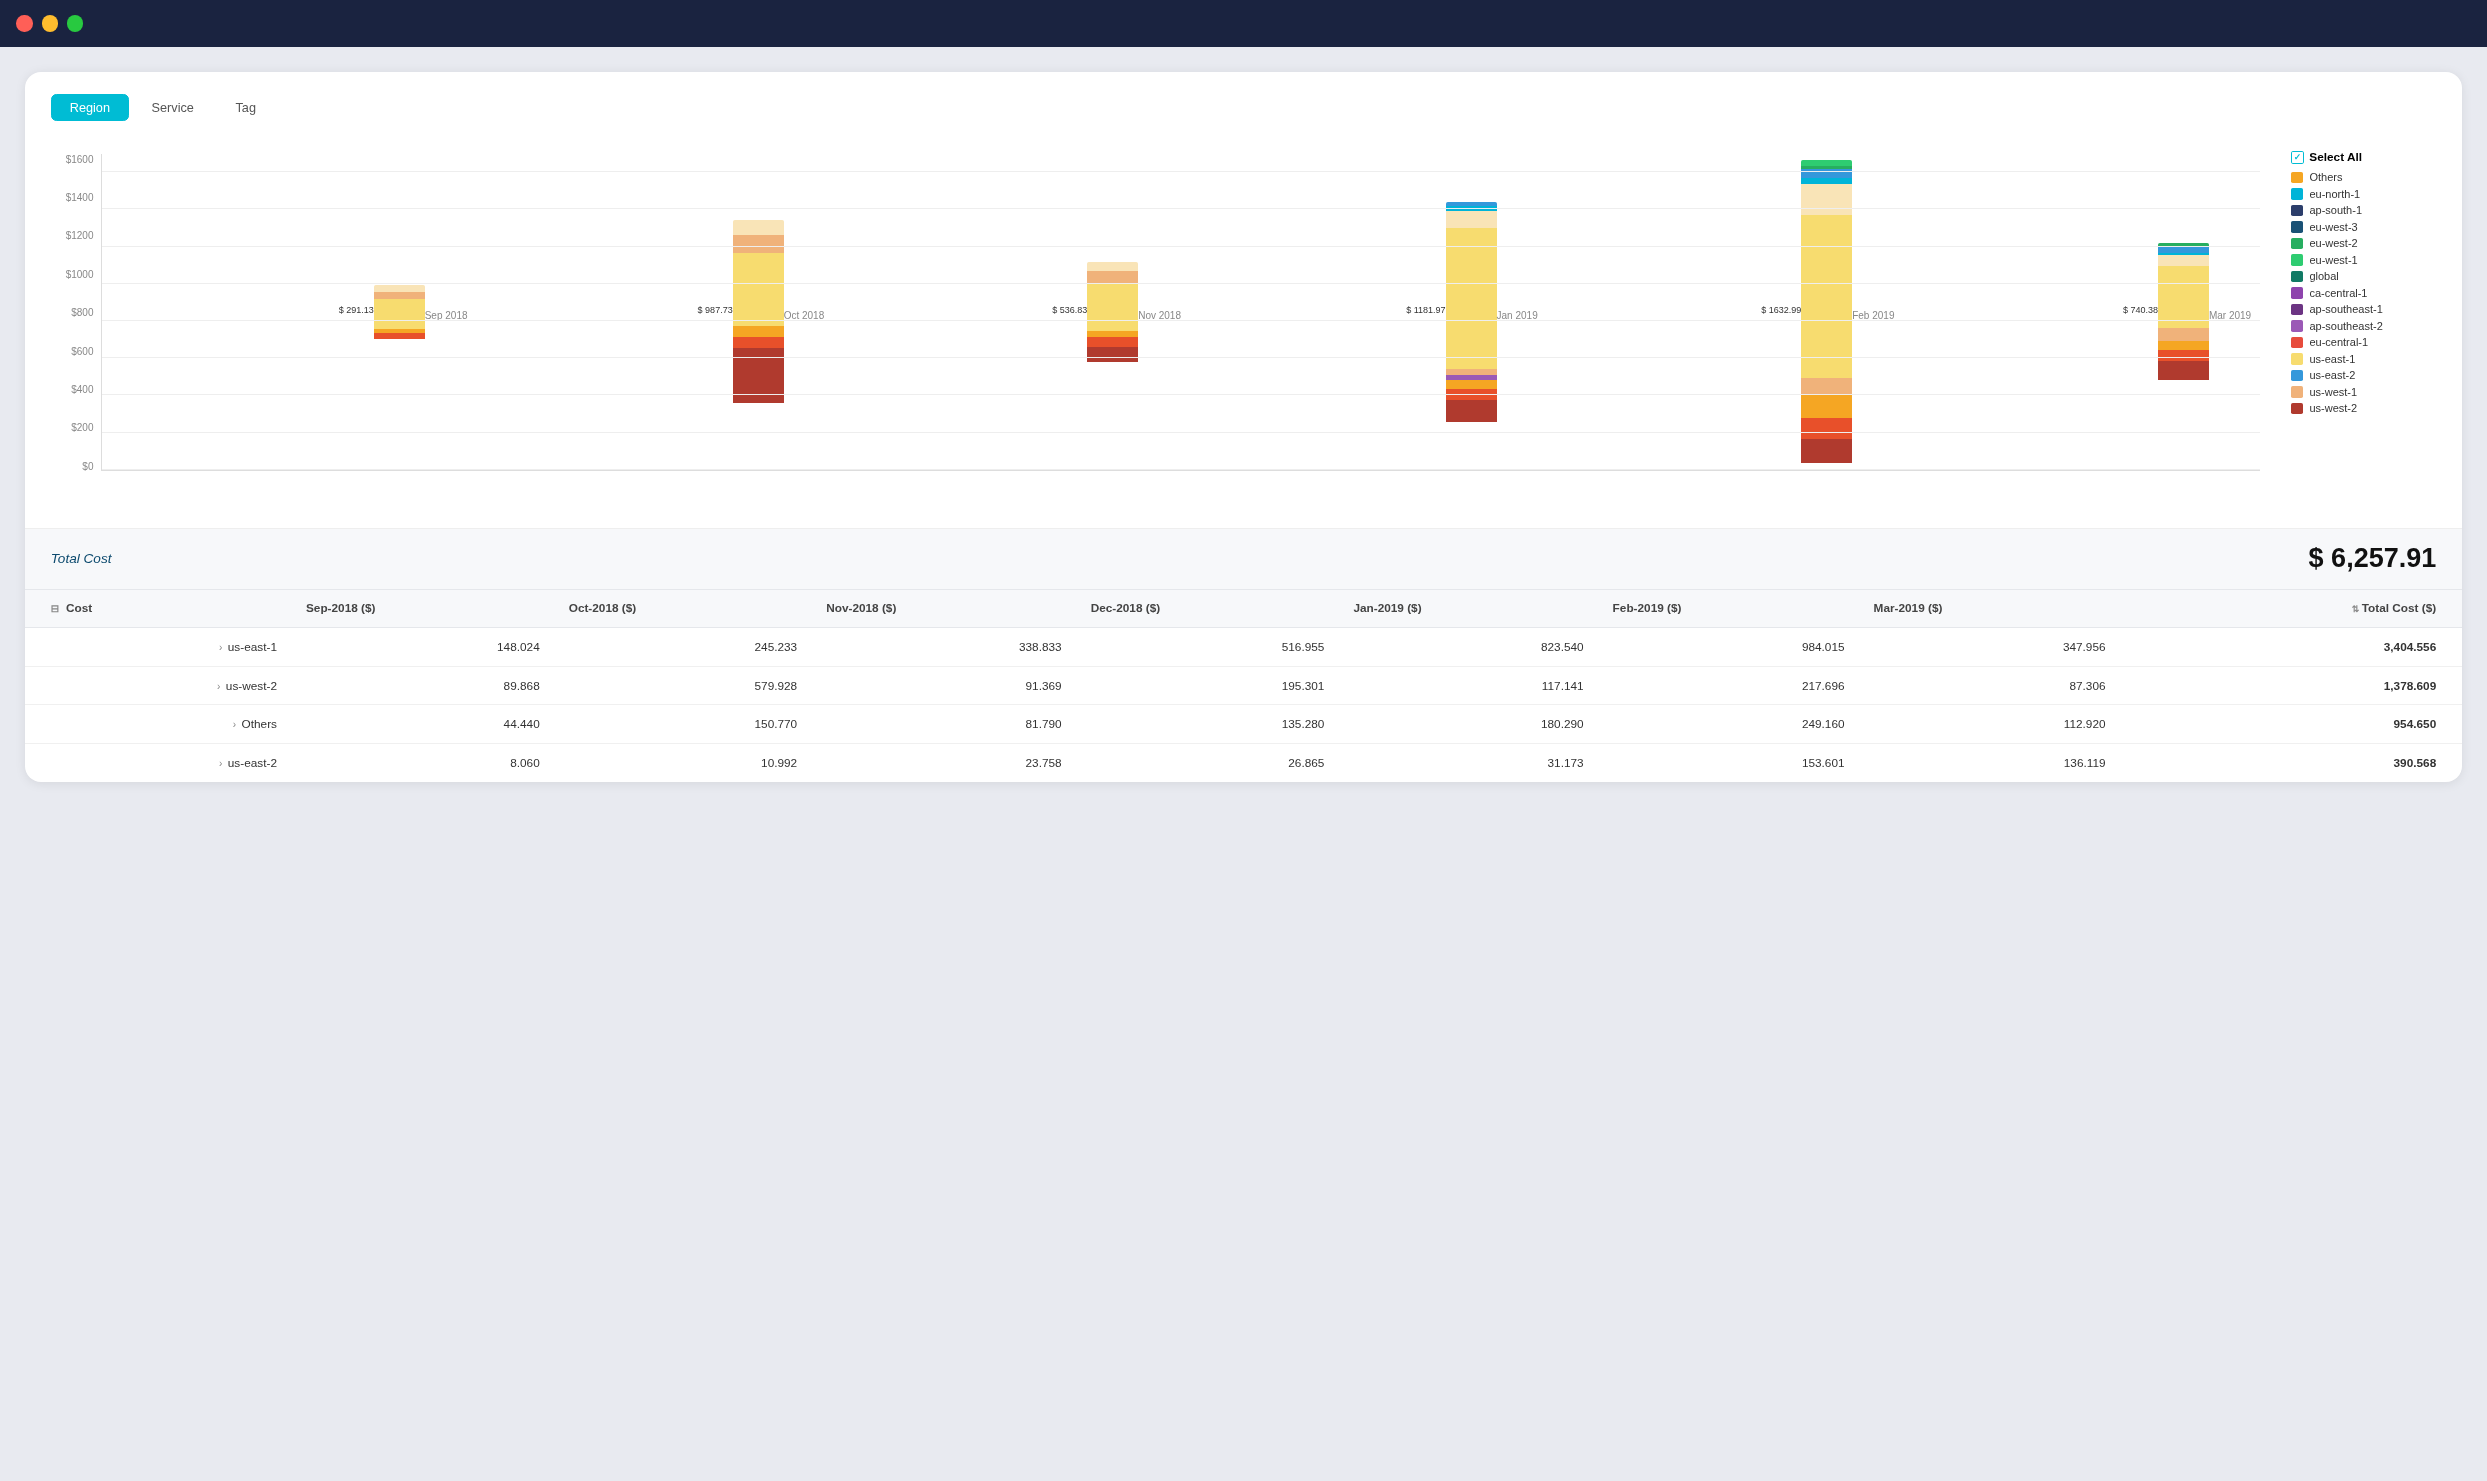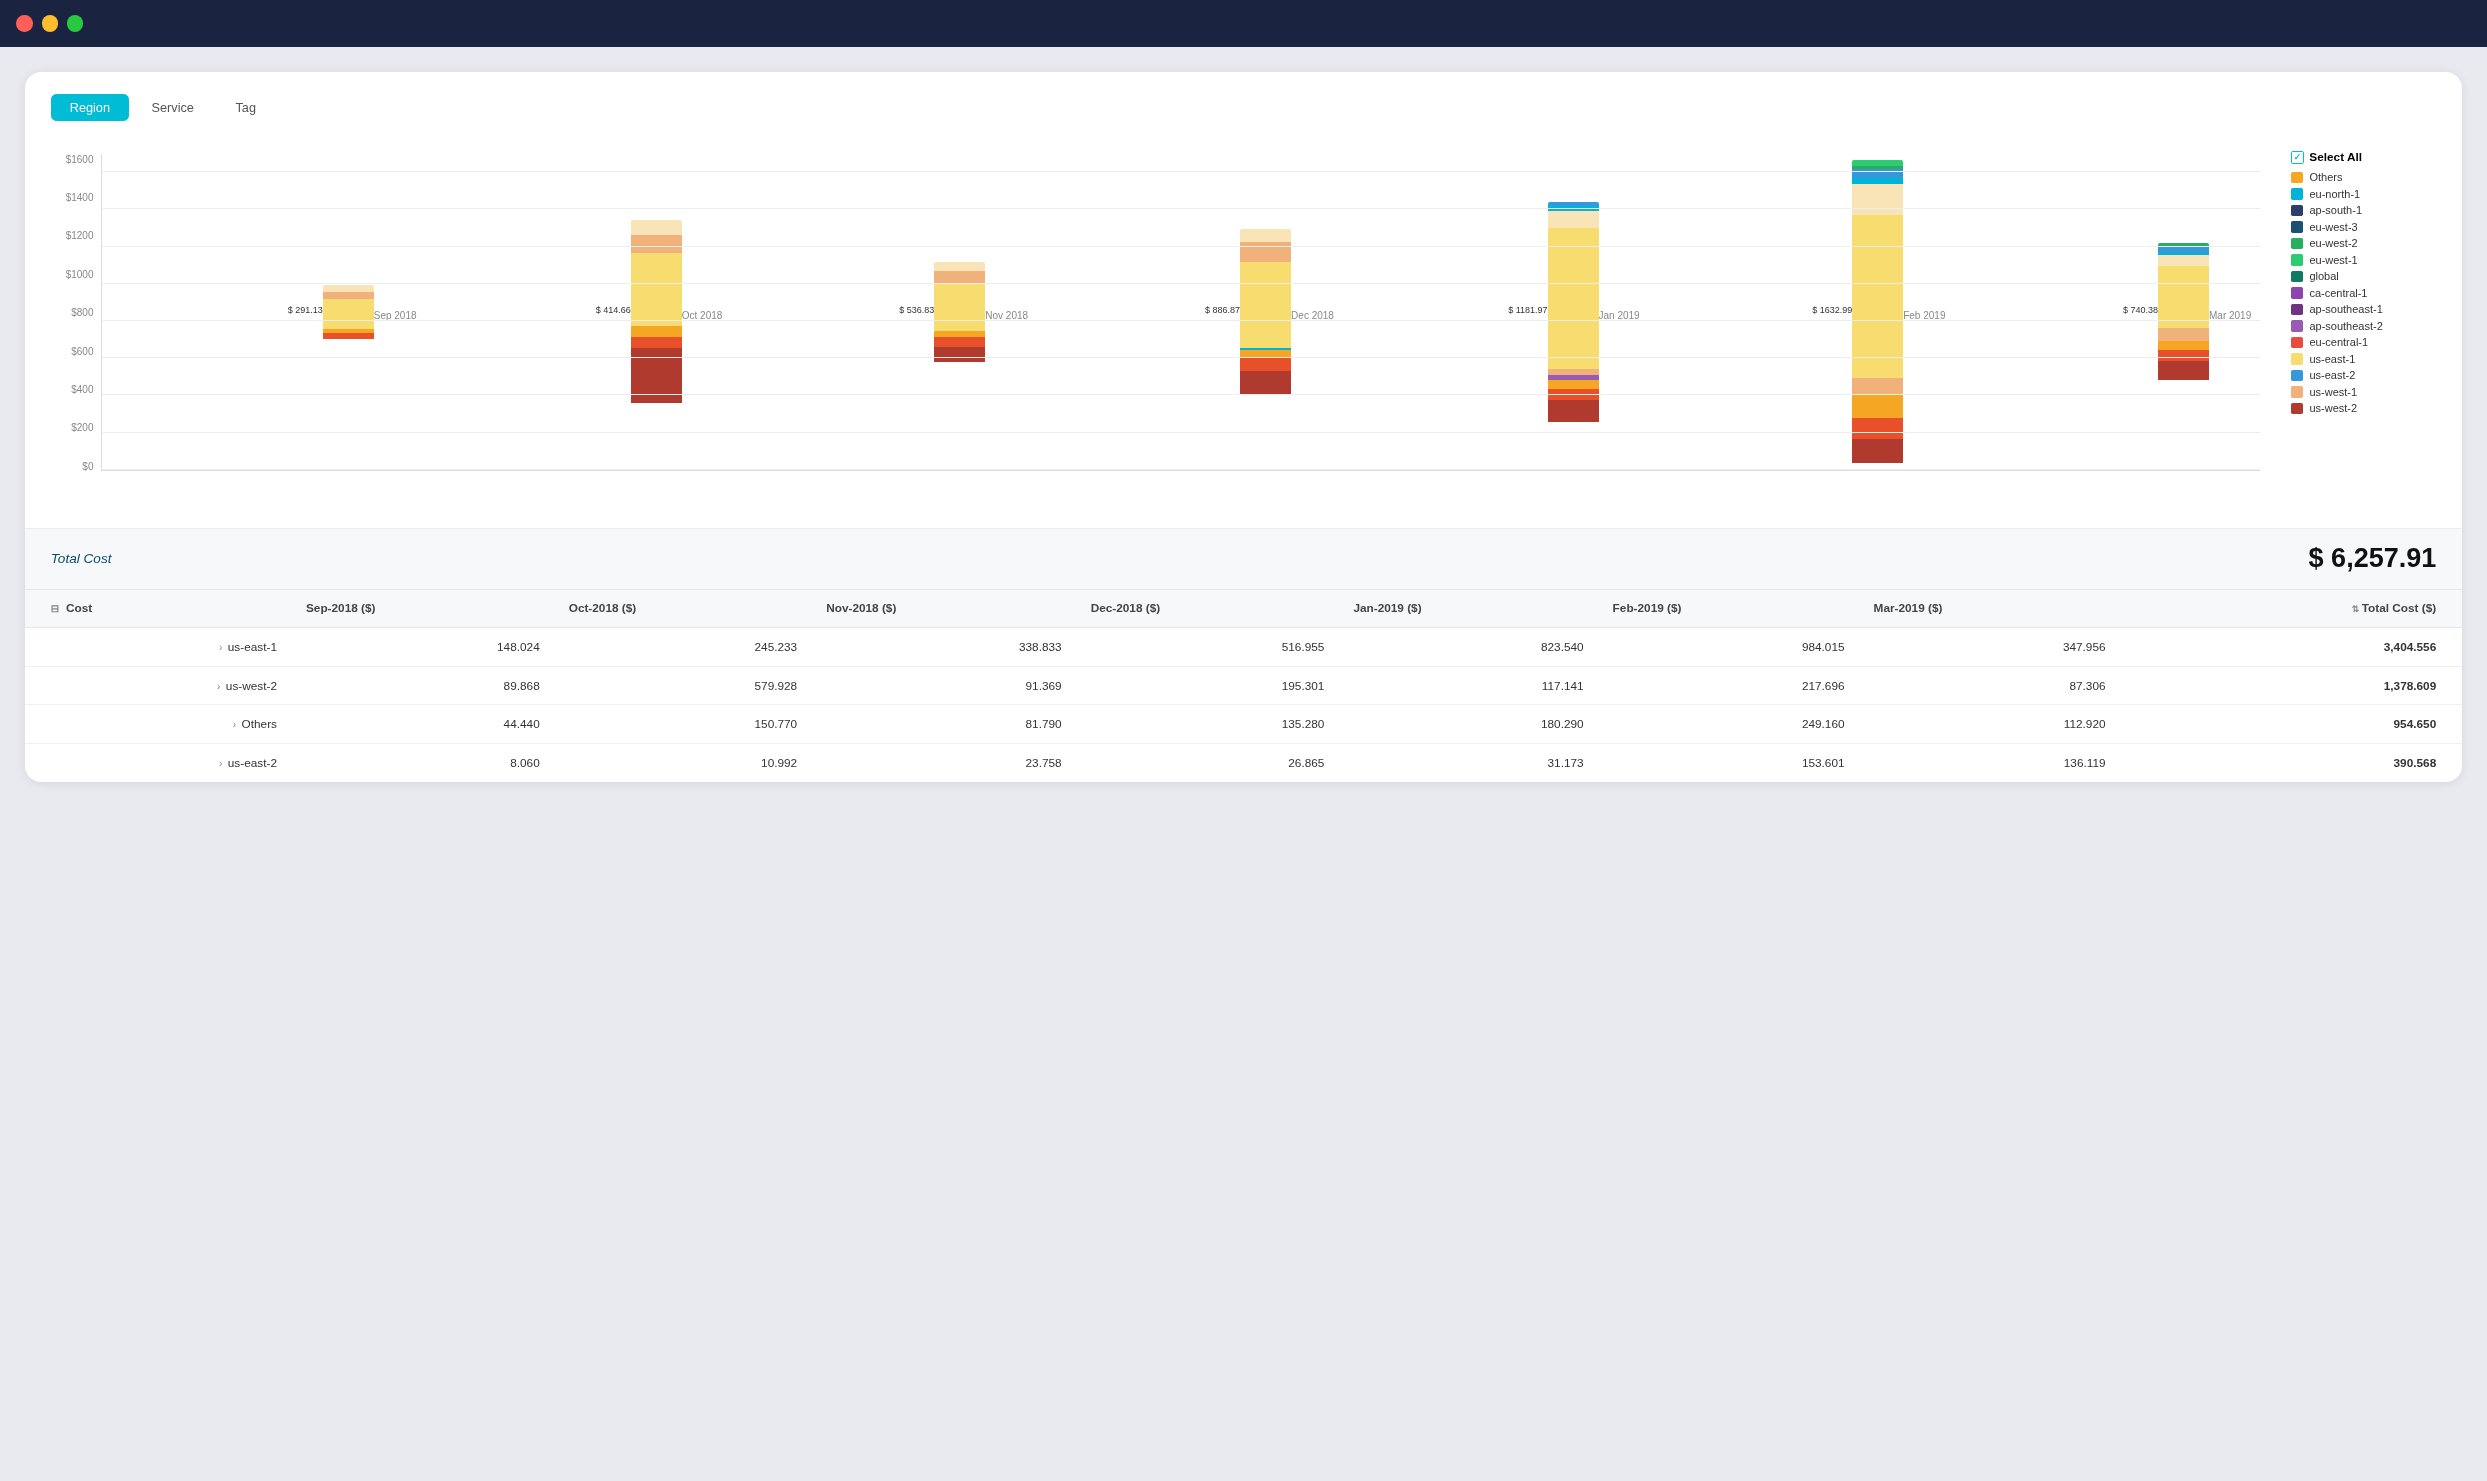--- a/index.html
+++ b/index.html
@@ -285,21 +285,21 @@
                 <div class="stacked-bar" style="height: 17.1253%;">
                   <div class="bar-segment" style="background-color: rgb(232, 80, 42); height: 10%;"></div>
                   <div class="bar-segment" style="background-color: rgb(245, 166, 35); height: 8%;"></div>
                   <div class="bar-segment" style="background-color: rgb(247, 220, 111); height: 55%;"></div>
                   <div class="bar-segment" style="background-color: rgb(240, 178, 122); height: 14%;"></div>
                   <div class="bar-segment" style="background-color: rgb(249, 228, 183); height: 13%;"></div>
                 </div>
                 <div class="x-label">Sep 2018</div>
               </div>
               <div class="bar-group">
-                <div class="bar-total-label">$ 414.66</div>
+                <div class="bar-total-label">$ 987.73</div>
                 <div class="stacked-bar" style="height: 58.1018%;">
                   <div class="bar-segment" style="background-color: rgb(176, 58, 46); height: 30%;"></div>
                   <div class="bar-segment" style="background-color: rgb(232, 80, 42); height: 6%;"></div>
                   <div class="bar-segment" style="background-color: rgb(245, 166, 35); height: 6%;"></div>
                   <div class="bar-segment" style="background-color: rgb(247, 220, 111); height: 40%;"></div>
                   <div class="bar-segment" style="background-color: rgb(240, 178, 122); height: 10%;"></div>
                   <div class="bar-segment" style="background-color: rgb(249, 228, 183); height: 8%;"></div>
                 </div>
                 <div class="x-label">Oct 2018</div>
               </div>
@@ -307,33 +307,20 @@
                 <div class="bar-total-label">$ 536.83</div>
                 <div class="stacked-bar" style="height: 31.5782%;">
                   <div class="bar-segment" style="background-color: rgb(176, 58, 46); height: 15%;"></div>
                   <div class="bar-segment" style="background-color: rgb(232, 80, 42); height: 10%;"></div>
                   <div class="bar-segment" style="background-color: rgb(245, 166, 35); height: 6%;"></div>
                   <div class="bar-segment" style="background-color: rgb(247, 220, 111); height: 48%;"></div>
                   <div class="bar-segment" style="background-color: rgb(240, 178, 122); height: 12%;"></div>
                   <div class="bar-segment" style="background-color: rgb(249, 228, 183); height: 9%;"></div>
                 </div>
                 <div class="x-label">Nov 2018</div>
-              </div>
-              <div class="bar-group">
-                <div class="bar-total-label">$ 886.87</div>
-                <div class="stacked-bar" style="height: 52.1688%;">
-                  <div class="bar-segment" style="background-color: rgb(176, 58, 46); height: 14%;"></div>
-                  <div class="bar-segment" style="background-color: rgb(232, 80, 42); height: 8%;"></div>
-                  <div class="bar-segment" style="background-color: rgb(245, 166, 35); height: 5%;"></div>
-                  <div class="bar-segment" style="background-color: rgb(0, 180, 216); height: 1%;"></div>
-                  <div class="bar-segment" style="background-color: rgb(247, 220, 111); height: 52%;"></div>
-                  <div class="bar-segment" style="background-color: rgb(240, 178, 122); height: 12%;"></div>
-                  <div class="bar-segment" style="background-color: rgb(249, 228, 183); height: 8%;"></div>
-                </div>
-                <div class="x-label">Dec 2018</div>
               </div>
               <div class="bar-group">
                 <div class="bar-total-label">$ 1181.97</div>
                 <div class="stacked-bar" style="height: 69.5276%;">
                   <div class="bar-segment" style="background-color: rgb(176, 58, 46); height: 10%;"></div>
                   <div class="bar-segment" style="background-color: rgb(232, 80, 42); height: 5%;"></div>
                   <div class="bar-segment" style="background-color: rgb(245, 166, 35); height: 4%;"></div>
                   <div class="bar-segment" style="background-color: rgb(155, 89, 182); height: 2%;"></div>
                   <div class="bar-segment" style="background-color: rgb(240, 178, 122); height: 3%;"></div>
                   <div class="bar-segment" style="background-color: rgb(247, 220, 111); height: 64%;"></div>

